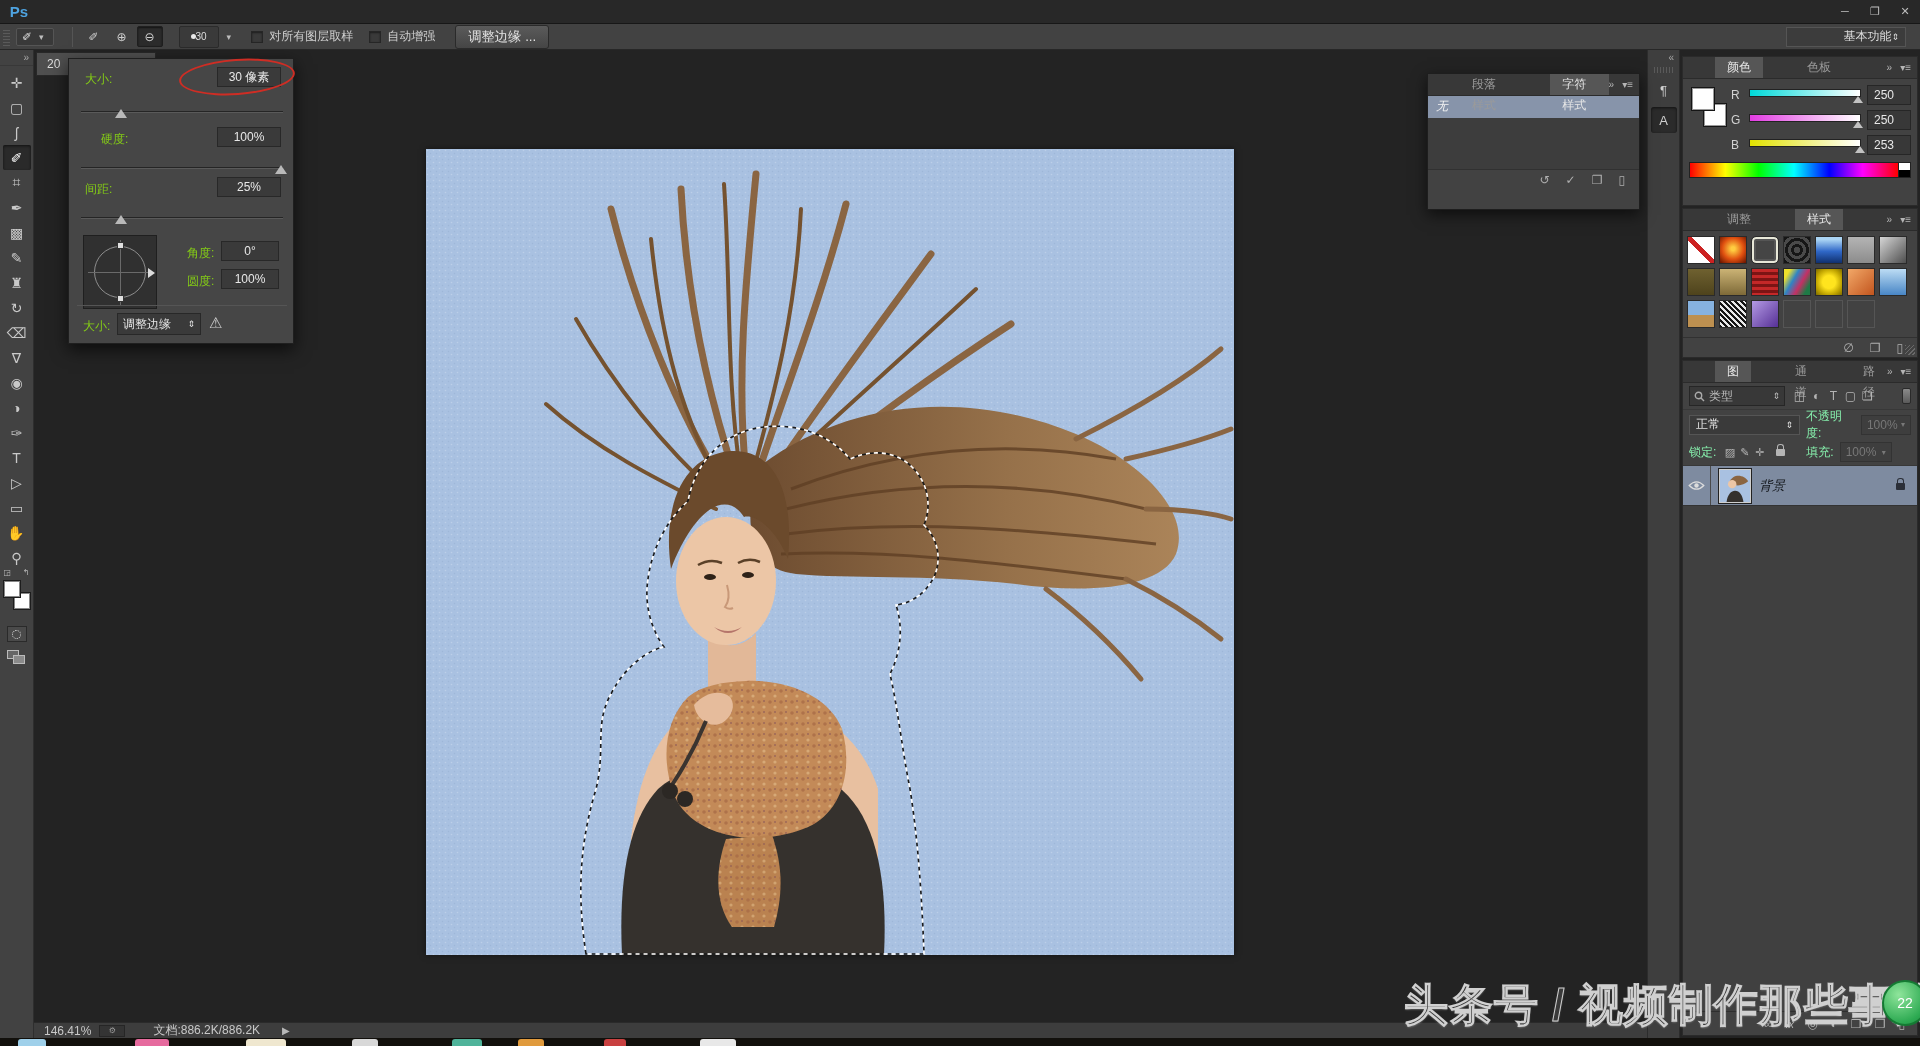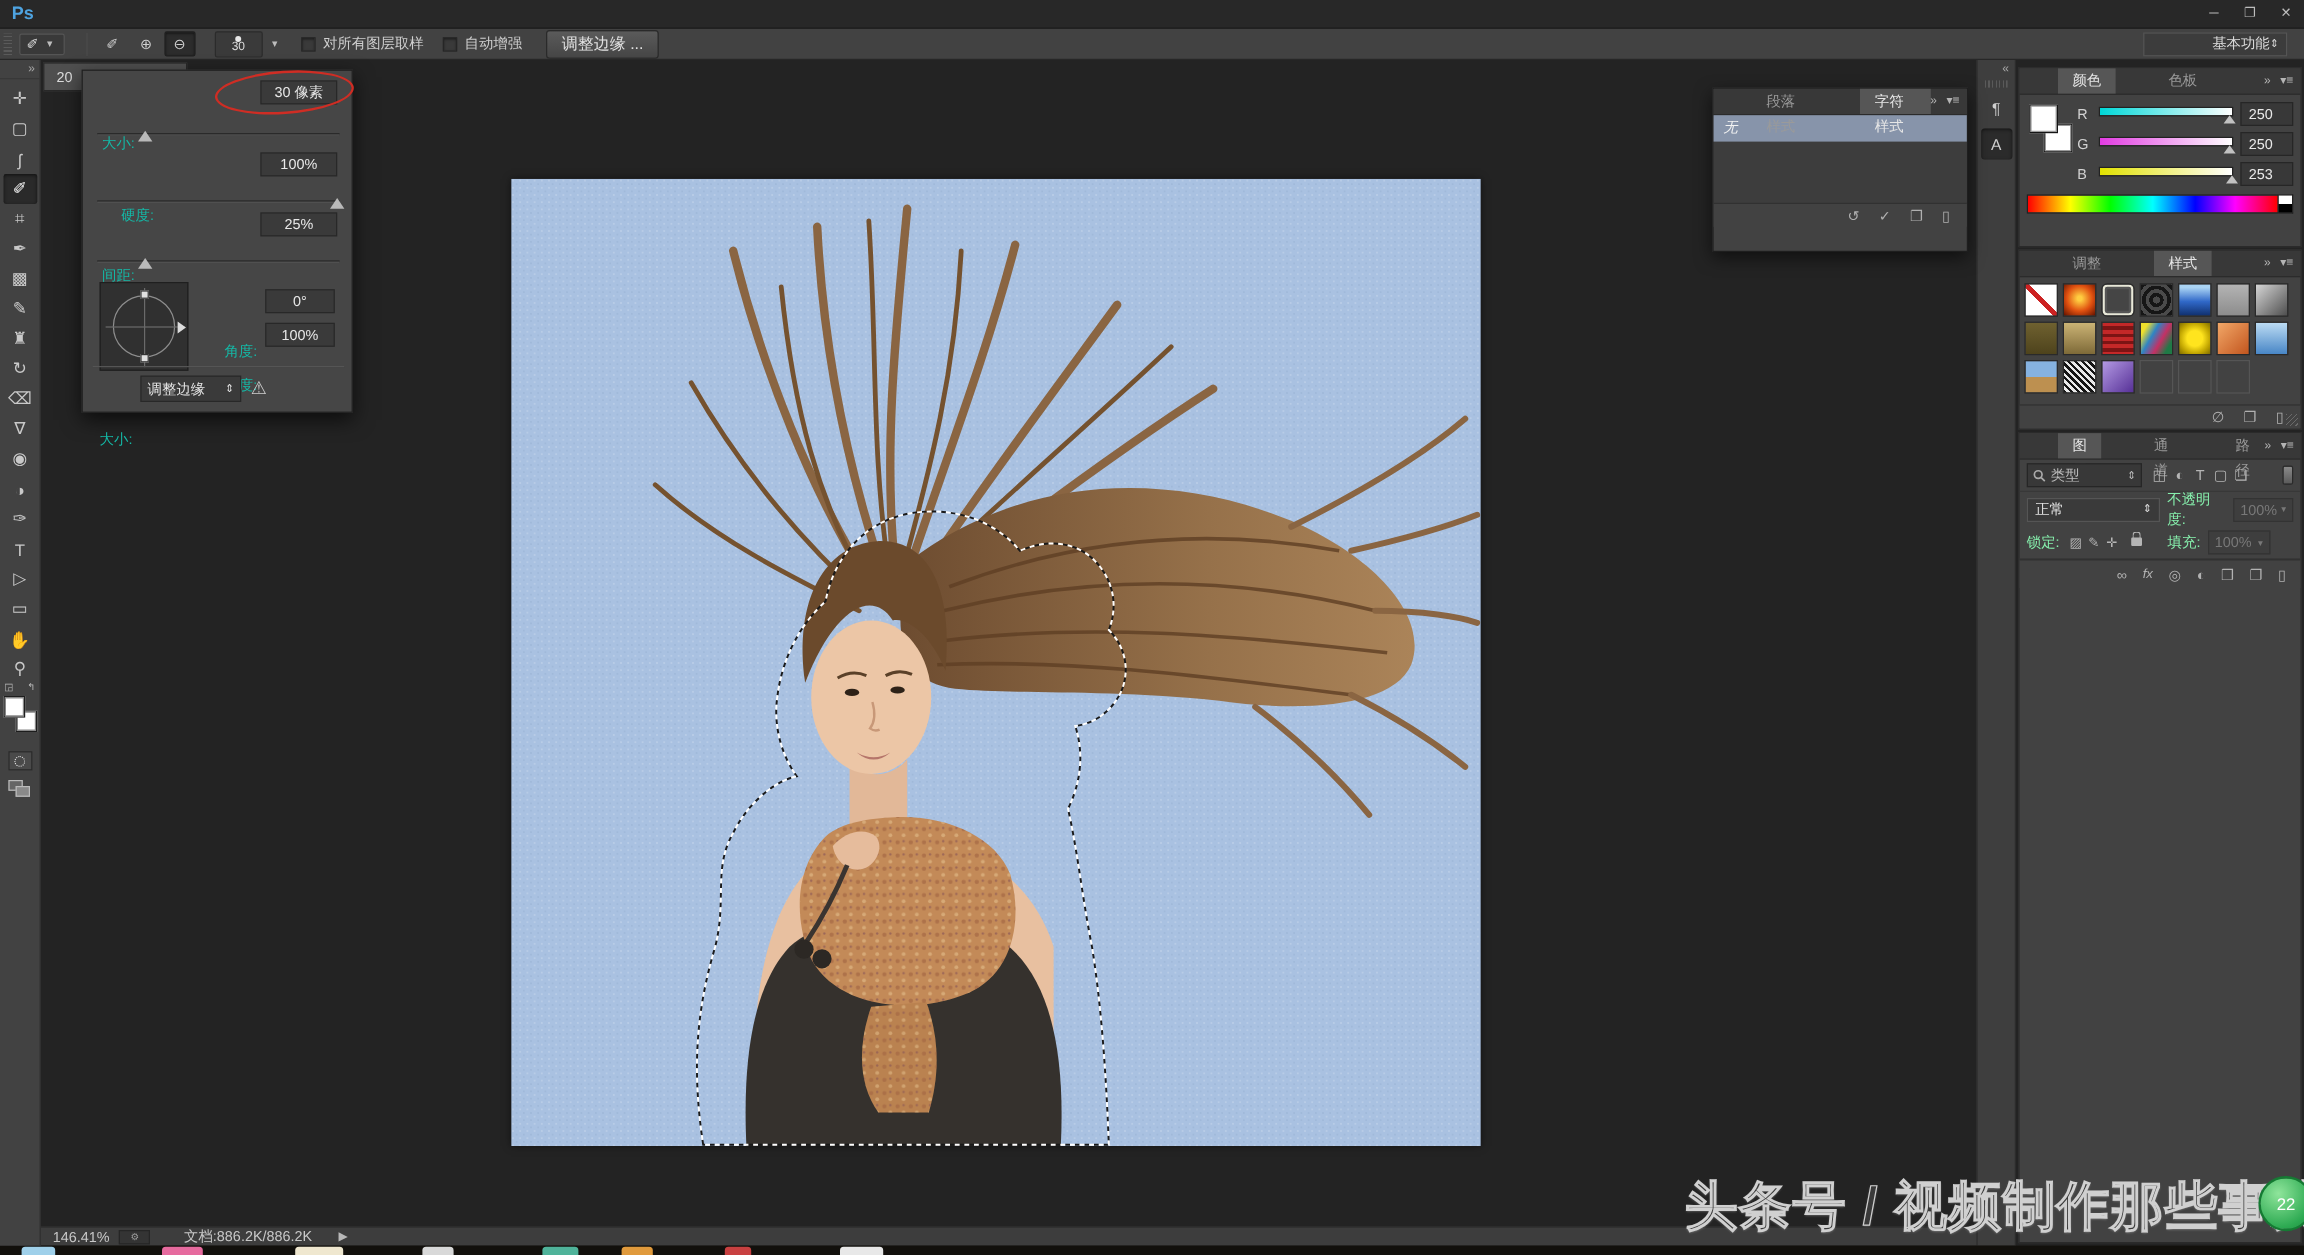--- a/index.html
+++ b/index.html
@@ -14,21 +14,21 @@
   .win-controls { margin-left:auto; display:flex; }
   .win-btn { width:30px; text-align:center; line-height:23px; color:#bdbdbd; font-size:11px; }
 
   
   .optionsbar { position:absolute; left:0; top:24px; width:1920px; height:26px; background:#424242; border-bottom:1px solid #272727; display:flex; align-items:center; z-index:60; }
   .grip { width:7px; height:18px; margin:0 6px 0 3px; background:repeating-linear-gradient(0deg,#5a5a5a 0 1px,transparent 1px 3px); }
   .tool-preset { display:flex; align-items:center; gap:3px; padding:1px 5px; border:1px solid #555; background:#393939; border-radius:2px; margin-right:10px; color:#ddd; }
   .vsep { width:1px; height:20px; background:#2c2c2c; border-right:1px solid #555; margin:0 8px; }
   .qs-btn { width:26px; height:21px; display:flex; align-items:center; justify-content:center; color:#cfcfcf; border:1px solid transparent; border-radius:2px; margin-right:2px; font-size:12px; }
   .qs-btn.active { background:#2c2c2c; border-color:#1f1f1f; box-shadow:inset 0 1px 2px rgba(0,0,0,.6); }
-  .size-dd { display:flex; flex-direction:column; align-items:center; justify-content:center; width:40px; height:22px; border:1px solid #2b2b2b; background:#3a3a3a; border-radius:2px; margin:0 4px 0 14px; position:relative; }
+  .size-dd { display:flex; flex-direction:row; align-items:center; justify-content:center; width:40px; height:22px; border:1px solid #2b2b2b; background:#3a3a3a; border-radius:2px; margin:0 4px 0 14px; position:relative; }
   .size-dot { width:5px; height:5px; border-radius:50%; background:#e8e8e8; }
   .size-num { font-size:10px; color:#ddd; line-height:9px; }
   .dd-arrow { color:#bdbdbd; font-size:9px; padding:0 4px; }
   .cb-group { display:flex; align-items:center; margin-left:16px; color:#cfcfcf; }
   .checkbox { width:12px; height:12px; background:#3a3a3a; border:1px solid #262626; box-shadow:inset 0 1px 2px rgba(0,0,0,.5); margin-right:6px; }
   .raised-btn { margin-left:20px; padding:2px 12px; background:linear-gradient(#5b5b5b,#454545); border:1px solid #2a2a2a; border-radius:3px; color:#e2e2e2; }
   .workspace-dd { margin-left:auto; margin-right:14px; width:120px; height:20px; display:flex; align-items:center; justify-content:flex-end; padding:0 6px; border:1px solid #555; background:#3c3c3c; color:#ddd; }
 
   
   .toolbar { position:absolute; left:0; top:50px; width:34px; height:988px; background:#424242; border-right:1px solid #2e2e2e; z-index:30; display:flex; flex-direction:column; align-items:center; }
@@ -46,21 +46,21 @@
   .screenmode i { position:absolute; border:1px solid #bbb; background:#666; width:12px; height:9px; }
   .screenmode i:last-child { left:6px; top:5px; background:#8a8a8a; }
 
   
   .canvas-area { position:absolute; left:34px; top:50px; width:1613px; height:972px; background:#232323; z-index:5; }
   .doc-tab { position:absolute; left:2px; top:2px; width:120px; height:24px; background:#4f4f4f; border:1px solid #282828; color:#dcdcdc; line-height:22px; padding-left:10px; }
   .photo { position:absolute; left:426px; top:149px; width:808px; height:806px; z-index:10; box-shadow:0 0 6px rgba(0,0,0,.5); }
 
   
   .brush-popup { position:absolute; left:68px; top:58px; width:226px; height:286px; background:#464646; border:1px solid #1f1f1f; box-shadow:0 6px 16px rgba(0,0,0,.65); z-index:80; }
-  .bp-label { position:absolute; color:#14b8a6;margin-top:40px; }
+  .bp-label { position:absolute; color:#84cc16; }
   .valbox { position:absolute; width:64px; height:20px; background:#3a3a3a; border:1px solid #282828; color:#e8e8e8; display:flex; align-items:center; justify-content:center; }
   .red-ellipse { position:absolute; left:110px; top:0px; width:116px; height:36px; border:2px solid #cf2d24; border-radius:50%; transform:rotate(-4deg); pointer-events:none; z-index:5; }
   .ps-slider { position:absolute; left:12px; width:202px; height:2px; background:#252525; border-bottom:1px solid #5a5a5a; }
   .thumbup { position:absolute; top:-2px; width:0; height:0; border-left:6px solid transparent; border-right:6px solid transparent; border-bottom:9px solid #b9b9b9; transform:translateX(-6px); }
   .angle-widget { position:absolute; left:14px; top:176px; width:74px; height:74px; background:#303030; border:1px solid #1f1f1f; }
   .aw-circle { position:absolute; left:10px; top:10px; width:52px; height:52px; border:1px solid #8d8d8d; border-radius:50%; }
   .aw-h { position:absolute; left:4px; top:36px; width:66px; height:1px; background:#6a6a6a; }
   .aw-v { position:absolute; left:36px; top:4px; width:1px; height:66px; background:#6a6a6a; }
   .aw-sq { position:absolute; left:33px; width:7px; height:7px; background:#e0e0e0; border:1px solid #333; }
   .aw-tri { position:absolute; right:1px; top:32px; width:0; height:0; border-top:5px solid transparent; border-bottom:5px solid transparent; border-left:7px solid #dcdcdc; }
@@ -529,20 +529,40 @@
         <span class="lock-ic">✎</span>
         <span class="lock-ic">✛</span>
       </div>
     <span class="lock-ic" style="color:#b5b5b5"><i class="padlock"></i></span>
     <span class="dim" style="margin-left:12px">填充:</span>
     <div class="dimbox">
       <span>100%</span>
       <span style="font-size:8px">▾</span>
     </div>
   </div>
+  <div class="layer-list">
+    <div class="layer-row">
+      <div class="eye-cell">
+        <svg width="17" height="11" viewBox="0 0 18 12">
+            <path d="M1,6 Q9,-2 17,6 Q9,14 1,6 Z" fill="none" stroke="#dcdcdc" stroke-width="1.3"></path>
+            <circle cx="9" cy="6" r="2.4" fill="#dcdcdc"></circle>
+          </svg>
+      </div>
+      <div class="layer-thumb">
+        <svg viewBox="0 0 32 34" width="30" height="32">
+            <rect width="32" height="34" fill="#a9c1e1"></rect>
+            <path d="M10,13 C14,3 26,5 30,12 C26,16 20,17 16,16 Z" fill="#8a6542"></path>
+            <circle cx="13" cy="15" r="4.5" fill="#ecc6a6"></circle>
+            <path d="M7,34 C8,26 12,22 16,22 C21,22 24,27 25,34 Z" fill="#35312d"></path>
+          </svg>
+      </div>
+      <span class="layer-name">背景</span>
+      <span class="layer-lock"><i class="padlock"></i></span>
+    </div>
+  </div>
   <div class="lp-footer" id="layers-footer">
       <span>∞</span>
       <span class="fx">fx</span>
       <span>◎</span>
       <span>◐</span>
       <span>❒</span>
       <span>❐</span>
       <span>▯</span>
     </div>
 </div>

